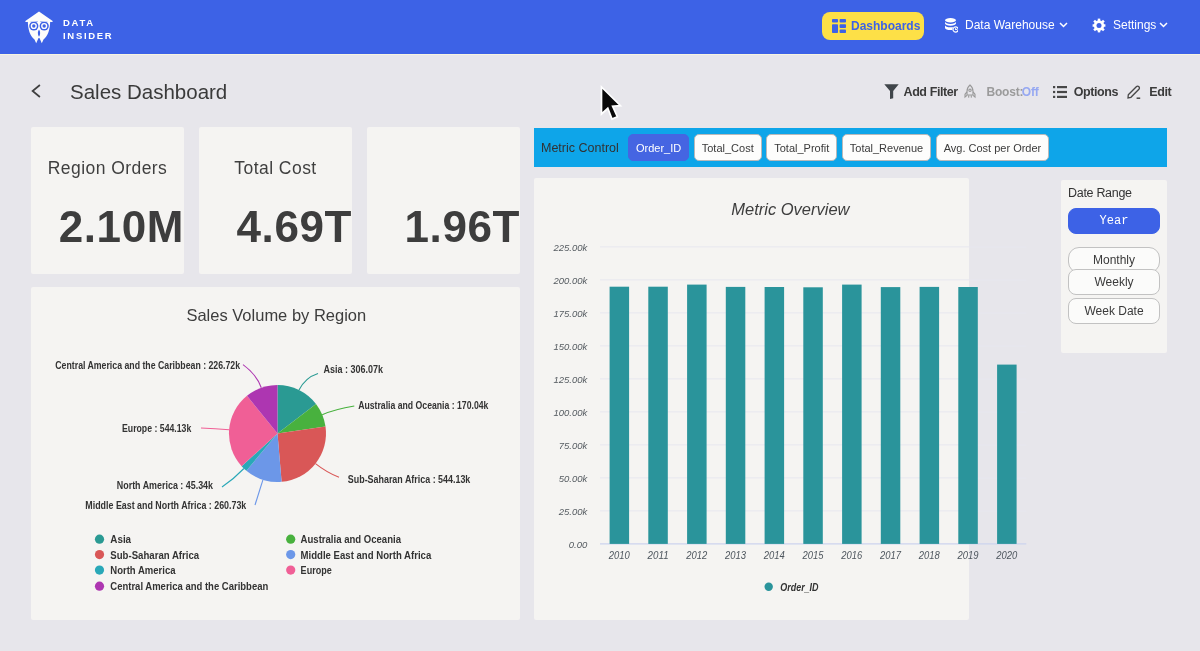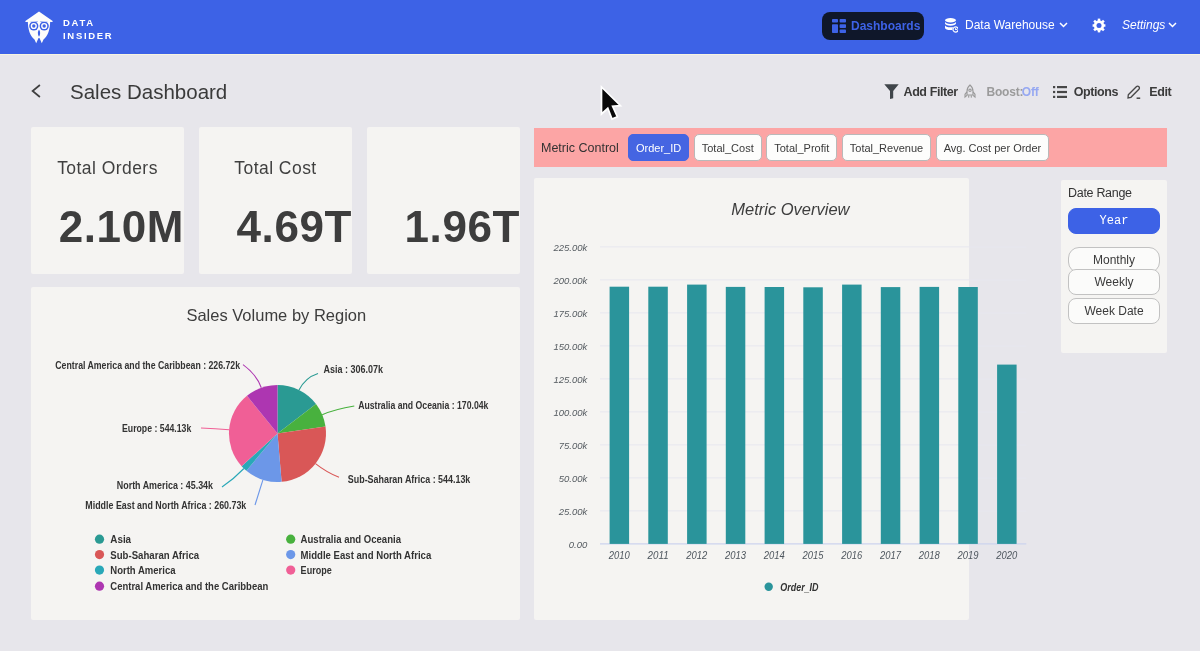--- a/index.html
+++ b/index.html
@@ -2,32 +2,32 @@
 <html><head>
 <meta charset="utf-8">
 <style>
   * { margin:0; padding:0; box-sizing:border-box; }
   html,body { width:1200px; height:651px; overflow:hidden; }
   body { font-family:"Liberation Sans", sans-serif; background:#e7e6eb; position:relative; }
   .abs { position:absolute; }
   
   #nav { left:0; top:0; width:1200px; height:55px; background:#3d62e6; border-bottom:1.5px solid #f7f4e0; }
   .navtxt { color:#fff; font-size:9.5px; font-weight:bold; letter-spacing:1.7px; }
-  #btn-dash { left:822px; top:12px; width:102px; height:28px; background:#0f172a; border-radius:8px;padding-left:36px; }
+  #btn-dash { left:822px; top:12px; width:102px; height:28px; background:#fde047; border-radius:8px;padding-left:36px; }
   .navitem { color:#fff; font-size:12px; display:flex; align-items:center; height:50px; }
   
   #title { left:70px; top:80px; font-size:20.5px; color:#3a3a3a; }
   .hact { top:84px; height:15px; display:flex; align-items:center; font-size:12.5px; font-weight:bold; color:#3b3b3b; letter-spacing:-0.4px; }
   
   .card { background:#f5f4f2; border-radius:2px; }
   .stat { top:127px; width:153px; height:147px; }
   .stat .t { position:absolute; top:31px; width:100%; text-align:center; font-size:17.5px; letter-spacing:0.45px; color:#3f3f3f; }
   .stat .v { position:absolute; top:75px; width:100%; text-align:right; font-size:44px; font-weight:bold; color:#3d3d3d; letter-spacing:0.6px; }
   
-  #mbar { left:534px; top:128px; width:633px; height:39px; background:#fca5a5; display:flex; align-items:center; }
+  #mbar { left:534px; top:128px; width:633px; height:39px; background:#0ea5e9; display:flex; align-items:center; }
   #mbar .lbl { margin-left:7px; width:87px; font-size:12.5px; color:#323232; }
   .chip { height:27px; border-radius:5px; border:1px solid #b9b9b9; background:#fdfdfc; color:#3a3a3a;
           font-size:11px; display:flex; align-items:center; padding:0 7px; margin-right:4.5px; }
   .chip.sel { background:#4565e2; border-color:#4565e2; color:#fff; }
   
   #barcard { left:534px; top:178px; width:435px; height:442px;font-style:italic; }
   #piecard { left:31px; top:287px; width:489px; height:333px; }
   #datepanel { left:1061px; top:180px; width:106px; height:173px; }
   #datepanel .dt { position:absolute; left:7px; top:6px; font-size:12.5px; color:#333; letter-spacing:-0.3px; }
   .dbtn { position:absolute; left:6.8px; width:92.4px; height:26px; border-radius:8px; border:1px solid #c2c2c2;
@@ -89,21 +89,21 @@
       <rect x="5.75" y="11.9" width="2.5" height="2.5"></rect>
       <rect x="0.6" y="6.25" width="2.5" height="2.5"></rect>
       <rect x="10.9" y="6.25" width="2.5" height="2.5"></rect>
       <rect x="5.75" y="0.6" width="2.5" height="2.5" transform="rotate(45 7 7.5)"></rect>
       <rect x="5.75" y="0.6" width="2.5" height="2.5" transform="rotate(135 7 7.5)"></rect>
       <rect x="5.75" y="0.6" width="2.5" height="2.5" transform="rotate(225 7 7.5)"></rect>
       <rect x="5.75" y="0.6" width="2.5" height="2.5" transform="rotate(315 7 7.5)"></rect>
     </g>
     <circle cx="7" cy="7.5" r="2.5" fill="#3d62e6"></circle>
   </svg>
-  <span style="margin-left:16px;font-style:italic;">Settings</span>
+  <span style="margin-left:7px;">Settings</span>
   <svg style="margin-left:3px;" width="9" height="6" viewBox="0 0 9 6">
       <path d="M1 1 L4.5 4.5 L8 1" stroke="#fff" stroke-width="1.5" fill="none"></path>
     </svg>
 </div>
 
 <svg class="abs" style="left:30px; top:84px;" width="12" height="14" viewBox="0 0 12 14">
     <path d="M9.9 1 L2.6 7 L9.9 13" stroke="#3f3f3f" stroke-width="1.7" fill="none"></path>
   </svg>
 <div class="abs" id="title">Sales Dashboard</div>
 <div class="abs hact" style="left:884px;">
@@ -138,21 +138,21 @@
 </div>
 <div class="abs hact" style="left:1127.3px;">
   <svg width="16" height="14" viewBox="0 0 16 14" fill="none" stroke="#474747" stroke-width="1.3">
     <path d="M1.3 9.7 L9.3 1.7 C10 1 11.2 1 11.9 1.7 C12.6 2.4 12.6 3.6 11.9 4.3 L3.9 12.3 L1 13 Z"></path>
     <path d="M9.6 13.2 L13.2 13.2" stroke-width="1.5"></path>
   </svg>
   <span style="margin-left:6px;">Edit</span>
 </div>
 
 <div class="abs card stat" style="left:31px;">
-    <div class="t">Total Orders</div>
+    <div class="t">Region Orders</div>
     <div class="v">2.10M</div>
   </div>
 <div class="abs card stat" style="left:199px;">
     <div class="t">Total Cost</div>
     <div class="v">4.69T</div>
   </div>
 <div class="abs card stat" style="left:367px;">
     <div class="v">1.96T</div>
   </div>
 

